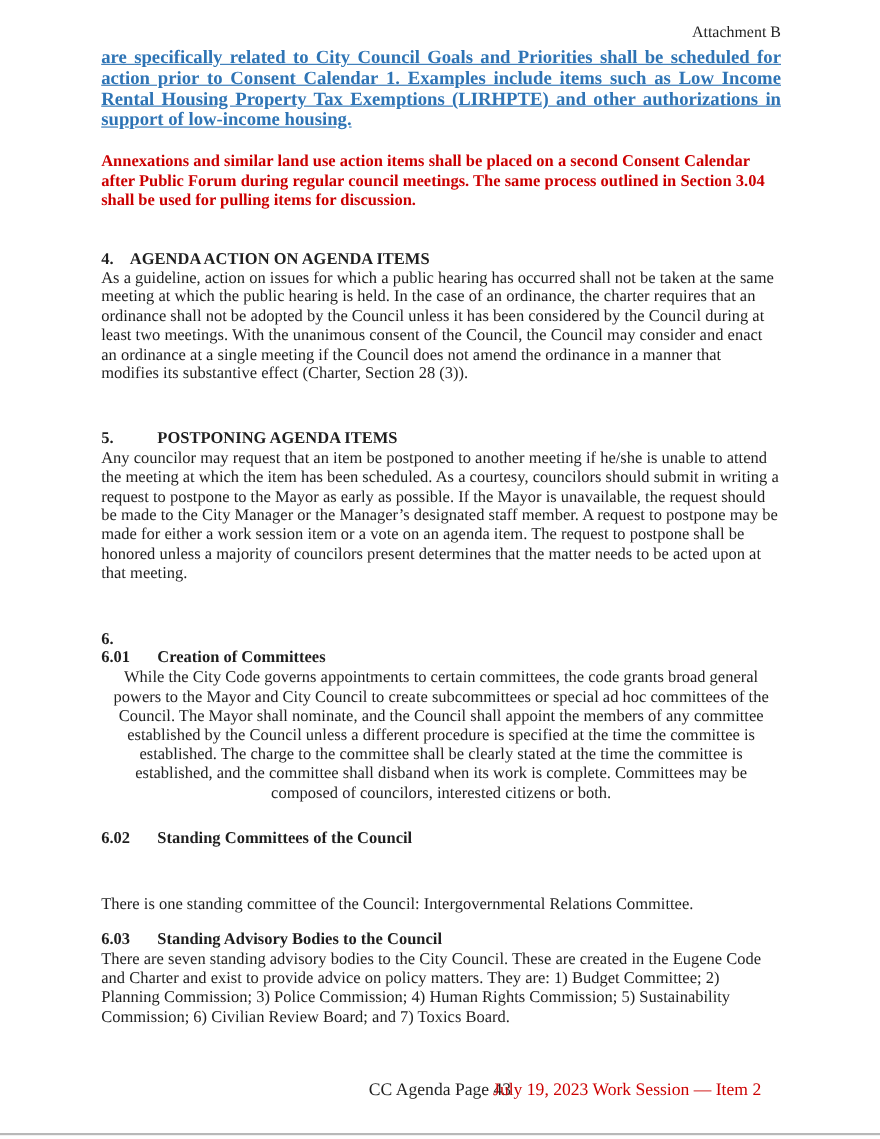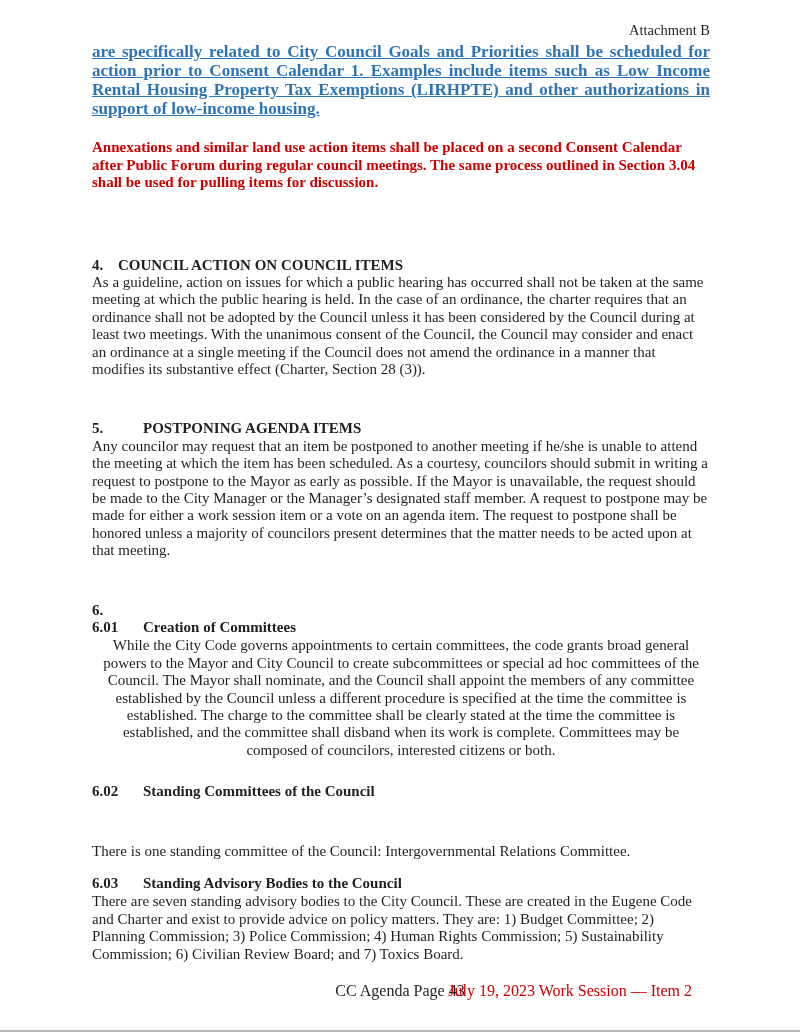--- a/index.html
+++ b/index.html
@@ -30,21 +30,21 @@
     text-align: justify;
     line-height: 19px;
     font-size: 17px;
     margin-bottom: 21px;
   }
 
   .red-note {
     color: var(--emphasis-red, #CC0000);
     font-weight: bold;
     line-height: 17.5px;
-    margin-bottom: 65px;
+    margin-bottom: 36px;
   }
 
   .heading {
     font-weight: bold;
     display: flex;
     line-height: 17.4px;
   }
   .heading .num { flex: 0 0 auto; width: 51px; }
   .heading.narrow .num { width: 26px; }
   .sub-heading { margin-bottom: 1px; }
@@ -92,21 +92,21 @@
   <div class="content">
 
     <div class="attachment">Attachment B</div>
 
     <p class="insert">are specifically related to City Council Goals and Priorities shall be scheduled for action prior to Consent Calendar 1. Examples include items such as Low Income Rental Housing Property Tax Exemptions (LIRHPTE) and other authorizations in support of low-income housing.</p>
 
     <p class="red-note">Annexations and similar land use action items shall be placed on a second Consent Calendar after Public Forum during regular council meetings. The same process outlined in Section 3.04 shall be used for pulling items for discussion.</p>
 
     <div class="heading narrow">
       <span class="num">4.</span>
-      <span class="title">COUNCIL ACTION ON COUNCIL ITEMS</span>
+      <span class="title">AGENDA ACTION ON AGENDA ITEMS</span>
     </div>
     <p class="body mb42">As a guideline, action on issues for which a public hearing has occurred shall not be taken at the same meeting at which the public hearing is held. In the case of an ordinance, the charter requires that an ordinance shall not be adopted by the Council unless it has been considered by the Council during at least two meetings. With the unanimous consent of the Council, the Council may consider and enact an ordinance at a single meeting if the Council does not amend the ordinance in a manner that modifies its substantive effect (Charter, Section 28 (3)).</p>
 
     <div class="heading">
       <span class="num">5.</span>
       <span class="title">POSTPONING AGENDA ITEMS</span>
     </div>
     <p class="body mb42">Any councilor may request that an item be postponed to another meeting if he/she is unable to attend the meeting at which the item has been scheduled. As a courtesy, councilors should submit in writing a request to postpone to the Mayor as early as possible. If the Mayor is unavailable, the request should be made to the City Manager or the Manager’s designated staff member. A request to postpone may be made for either a work session item or a vote on an agenda item. The request to postpone shall be honored unless a majority of councilors present determines that the matter needs to be acted upon at that meeting.</p>
 
     <div class="heading">

